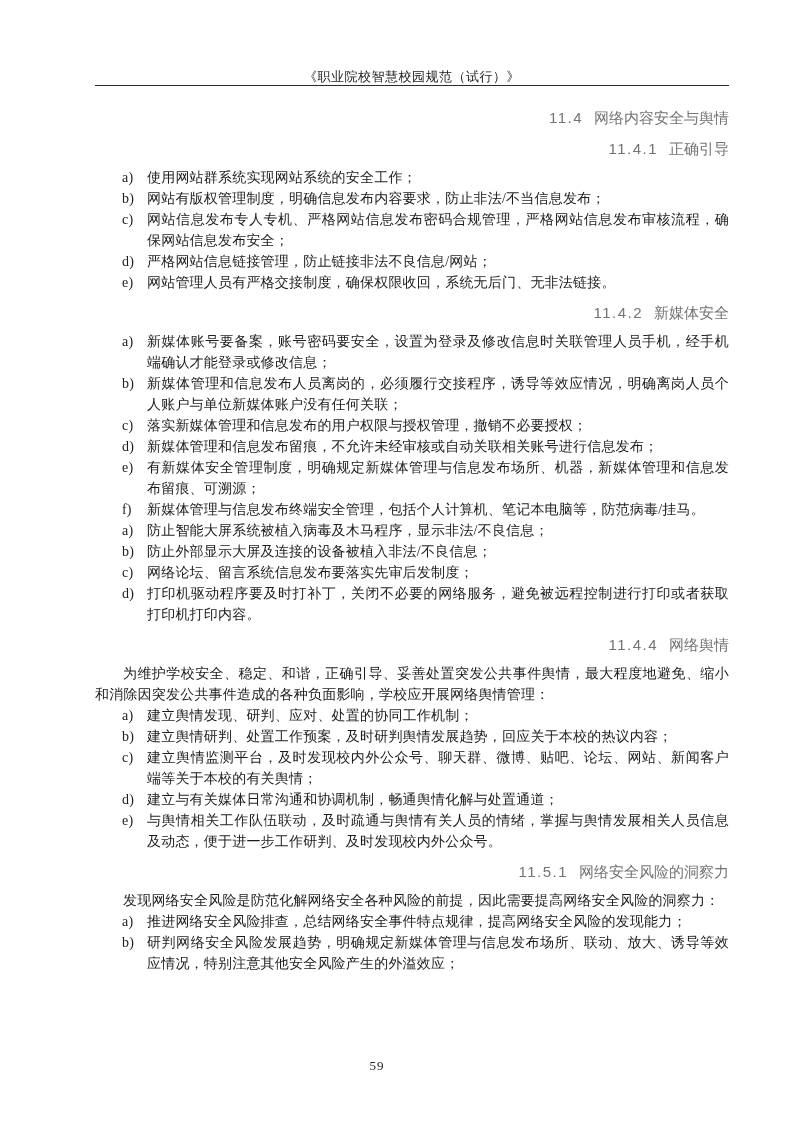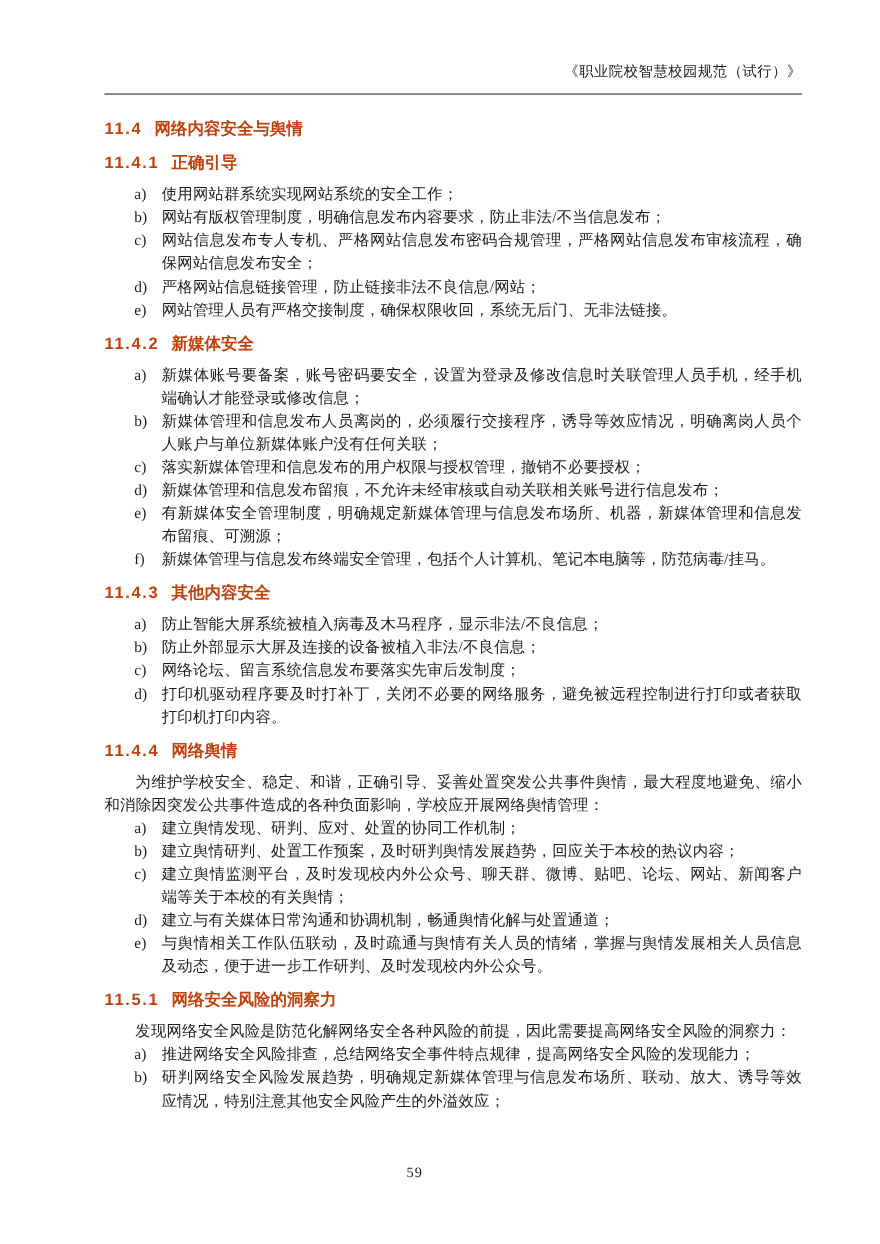--- a/index.html
+++ b/index.html
@@ -13,49 +13,50 @@
     overflow: hidden;
   }
   .page {
     position: absolute;
     top: 0; left: 0;
     width: 800px; height: 1131px;
     background: #ffffff;
   }
   .running-header {
     position: absolute;
-    top: 56px;
+    top: 68px;
     left: 95px;
     width: 634px;
-    text-align: right;
+    text-align: center;
     font-size: 13px;
     letter-spacing: 0.5px;
     white-space: nowrap;
   }
   .header-rule {
     position: absolute;
     top: 85px;
     left: 95px;
     width: 634px;
     height: 0;
     border-top: 1.5px solid #2b2b2b;
   }
   .content {
     position: absolute;
     top: 98px;
     left: 95px;
     width: 634px;
   }
   .h2, .h3 {
     font-family: "Liberation Sans", "DejaVu Sans", sans-serif;
-    font-weight: bold;
+    font-weight: normal;
     font-size: 15px;
     line-height: 22px;
     margin: 9px 0 7px 0;
-    color: #c2410c;
+    color: #737373;
+    text-align: right;
   }
   .hnum {
     letter-spacing: 1.5px;
     margin-right: 11px;
   }
   .para {
     margin: 2px 0 0 0;
     font-size: 14px;
     line-height: 21px;
     letter-spacing: 0.2px;
@@ -140,21 +141,20 @@
         </div>
         <div class="li">
           <span class="li-label">e)</span>
           <span class="li-text">有新媒体安全管理制度，明确规定新媒体管理与信息发布场所、机器，新媒体管理和信息发布留痕、可溯源；</span>
         </div>
         <div class="li">
           <span class="li-label">f)</span>
           <span class="li-text">新媒体管理与信息发布终端安全管理，包括个人计算机、笔记本电脑等，防范病毒/挂马。</span>
         </div>
       </div>
-      <div class="h3"><span class="hnum">11.4.3</span><span>其他内容安全</span></div>
       <div class="list">
         <div class="li">
           <span class="li-label">a)</span>
           <span class="li-text">防止智能大屏系统被植入病毒及木马程序，显示非法/不良信息；</span>
         </div>
         <div class="li">
           <span class="li-label">b)</span>
           <span class="li-text">防止外部显示大屏及连接的设备被植入非法/不良信息；</span>
         </div>
         <div class="li">

